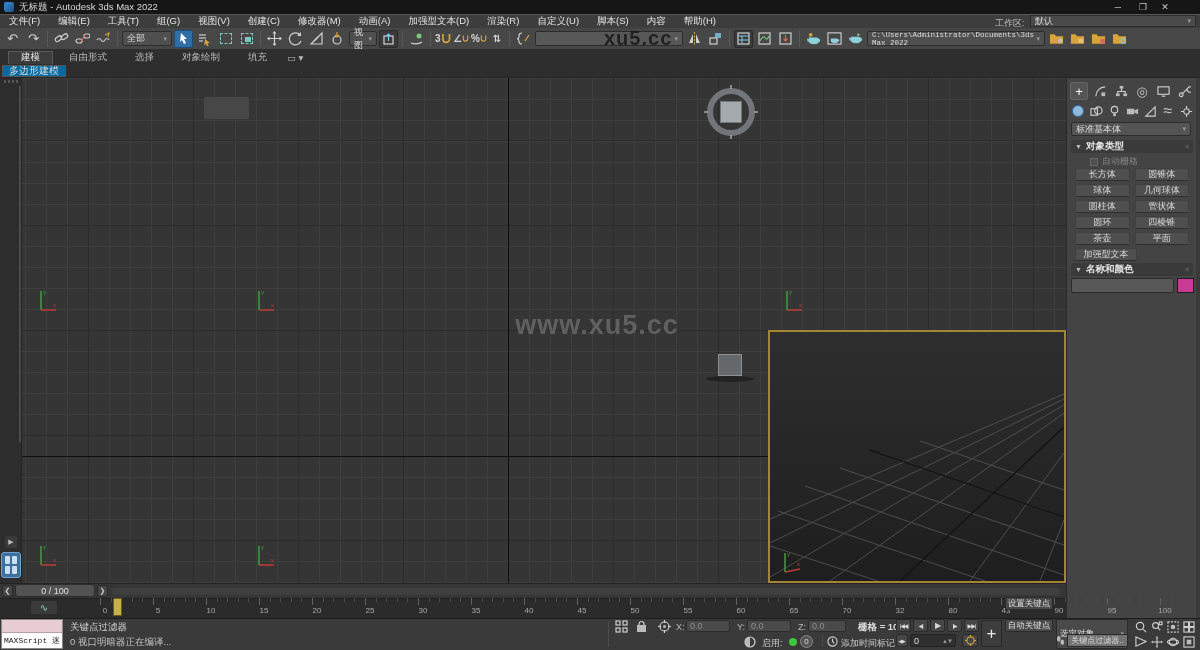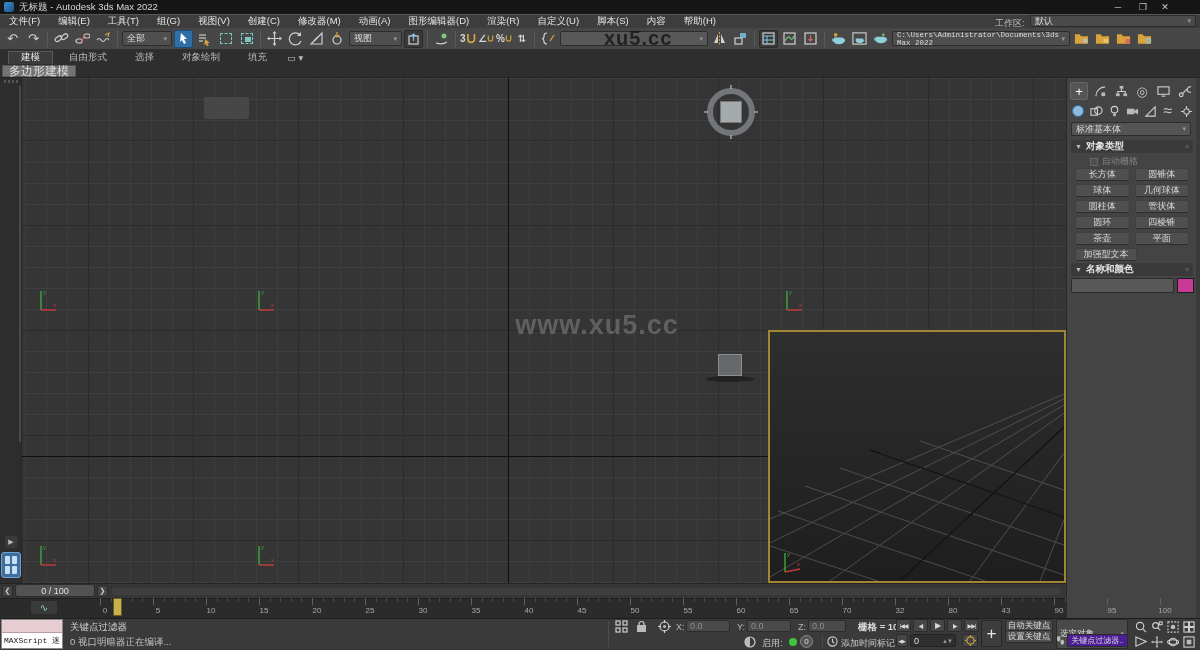--- a/index.html
+++ b/index.html
@@ -45,22 +45,22 @@
   #tb-watermark { left:604px; top:27px; font-size:20px; font-weight:bold;
     color:rgba(20,20,20,.8); letter-spacing:1px; z-index:5; }
 
   
   #ribbon-tabs { left:0; top:50px; width:1200px; height:14px; background:#2e2e2e;
     display:flex; align-items:center; padding-left:8px; gap:4px; }
   .rtab { font-size:9.5px; color:#b9b9b9; padding:0 12px; height:13px; display:flex; align-items:center; }
   .rtab.active { background:#3c3c3c; border:1px solid #5a5a5a; border-bottom:none; color:#e8e8e8; }
   #ribbon-row2 { left:0; top:64px; width:1200px; height:14px; background:#2e2e2e;
     border-bottom:1px solid #242424; }
-  #poly-btn { left:2px; top:65px; height:12px; background:#737373; border:1px solid #555;
-    font-size:12px; color:#ddd; padding:0 6px; display:flex; align-items:center; }
+  #poly-btn { left:2px; top:65px; height:12px; background:#0369a1; border:1px solid #555;
+    font-size:10px; color:#ddd; padding:0 6px; display:flex; align-items:center; }
 
   
   #leftstrip { left:0; top:78px; width:22px; height:505px; background:#2d2d2d;
     border-right:1px solid #242424; }
   #leftstrip-dots { left:4px; top:80px; width:14px; height:3px;
     background:repeating-linear-gradient(90deg,#555 0 2px,transparent 2px 4px); }
   #leftstrip-scroll { left:19px; top:86px; width:2px; height:356px; background:#4a4a4a; }
   #expand-btn { left:5px; top:536px; width:12px; height:12px; background:#3a3a3a; border-radius:2px;
     color:#bbb; font-size:7px; display:flex; align-items:center; justify-content:center; }
   #layout-btn { left:1px; top:552px; width:20px; height:26px; background:#3f6f9f;
@@ -182,21 +182,21 @@
   #timecfg-btn { left:962px; top:634px; width:16px; height:13px; background:#464646; border:1px solid #2b2b2b;
     border-radius:2px; display:flex; align-items:center; justify-content:center; }
   #bigkey-btn { left:981px; top:620px; width:21px; height:27px; background:#3d3d3d; border:1px solid #272727;
     border-radius:2px; color:#e8e8e8; font-size:17px; display:flex; align-items:center; justify-content:center; }
   .akbtn { left:1005px; width:48px; height:13px; background:#4a4a4a; border:1px solid #2b2b2b; border-radius:2px;
     font-size:8.5px; color:#ddd; display:flex; align-items:center; justify-content:center; }
   #selset-dd { left:1056px; top:619px; width:72px; height:30px; background:#4a4a4a; border:1px solid #2b2b2b;
     border-radius:2px; font-size:8.5px; color:#ddd; padding:0 3px; display:flex; align-items:center;
     justify-content:space-between; }
   #keyfilter-row { left:1056px; top:634px; width:72px; height:13px; display:flex; gap:2px; align-items:center; }
-  #keyfilter-btn { flex:1; height:13px; background:#4c1d95; border:1px solid #2b2b2b; border-radius:0;
+  #keyfilter-btn { flex:1; height:13px; background:#737373; border:1px solid #2b2b2b; border-radius:0;
     font-size:8px; color:#ddd; display:flex; align-items:center; justify-content:center; }
   .navico { width:14px; height:13px; display:flex; align-items:center; justify-content:center; }
 
   svg { display:block; }
   .s1 { stroke:#cfcfcf; stroke-width:1.2; fill:none; }
 </style>
 </head>
 <body>
 
 <div class="abs" id="titlebar">
@@ -209,21 +209,21 @@
 
 <div class="abs" id="menubar">
   <span class="mi">文件(F)</span>
   <span class="mi">编辑(E)</span>
   <span class="mi">工具(T)</span>
   <span class="mi">组(G)</span>
   <span class="mi">视图(V)</span>
   <span class="mi">创建(C)</span>
   <span class="mi">修改器(M)</span>
   <span class="mi">动画(A)</span>
-  <span class="mi">图形编辑器(D)</span>
+  <span class="mi">加强型文本(D)</span>
   <span class="mi">渲染(R)</span>
   <span class="mi">自定义(U)</span>
   <span class="mi">脚本(S)</span>
   <span class="mi">内容</span>
   <span class="mi">帮助(H)</span>
 </div>
 <div class="abs" id="workspace-label">工作区:</div>
 <div class="abs" id="workspace-dd">
   <span>默认</span>
   <span style="font-size:7px;color:#999">▾</span>
@@ -296,21 +296,21 @@
         <path d="M2 13L13 2v11z" class="s1"></path>
         <path d="M5 10l4-4" class="s1"></path>
       </svg>
     </span>
   <span class="tb">
     <svg viewBox="0 0 15 15">
         <circle cx="7" cy="9" r="4" class="s1"></circle>
         <path d="M7 1v5M5 4l2 2 2-2" stroke="#d4a33c" fill="none" stroke-width="1.2"></path>
       </svg>
     </span>
-  <div class="dd" style="width:53px">
+  <div class="dd" style="width:28px">
     <span>视图</span>
     <span style="font-size:7px;color:#999">▾</span>
   </div>
   <span class="tb pressed">
     <svg viewBox="0 0 15 15">
         <rect x="3" y="5" width="9" height="8" class="s1"></rect>
         <path d="M7.5 10V3M5.5 5l2-2 2 2" stroke="#7fc7e8" fill="none" stroke-width="1.2"></path>
       </svg>
     </span>
   <span class="tbsep"></span>
@@ -739,21 +739,21 @@
   <span class="spin">▲▼</span>
 </div>
 <span class="abs sico" id="timecfg-btn">
   <svg viewBox="0 0 12 12" width="11" height="11">
       <circle cx="6" cy="6" r="4" stroke="#d4a33c" fill="none" stroke-width="1.2"></circle>
       <path d="M6 0v2M6 10v2M0 6h2M10 6h2" stroke="#d4a33c" stroke-width="1.2"></path>
     </svg>
   </span>
 <div class="abs" id="bigkey-btn">+</div>
 <div class="abs akbtn" style="top:619px">自动关键点</div>
-<div class="abs akbtn" style="top:630px">设置关键点</div>
+<div class="abs akbtn" style="top:597px">设置关键点</div>
 <div class="abs" id="selset-dd">
   <span>选定对象</span>
   <span style="font-size:7px;color:#999">▾</span>
 </div>
 <div class="abs" id="keyfilter-row">
   <span class="sico">
     <svg viewBox="0 0 10 12" width="9" height="11">
         <ellipse cx="3" cy="4" rx="2" ry="3" fill="#bbb"></ellipse>
         <ellipse cx="7" cy="8" rx="2" ry="3" fill="#bbb"></ellipse>
       </svg>

